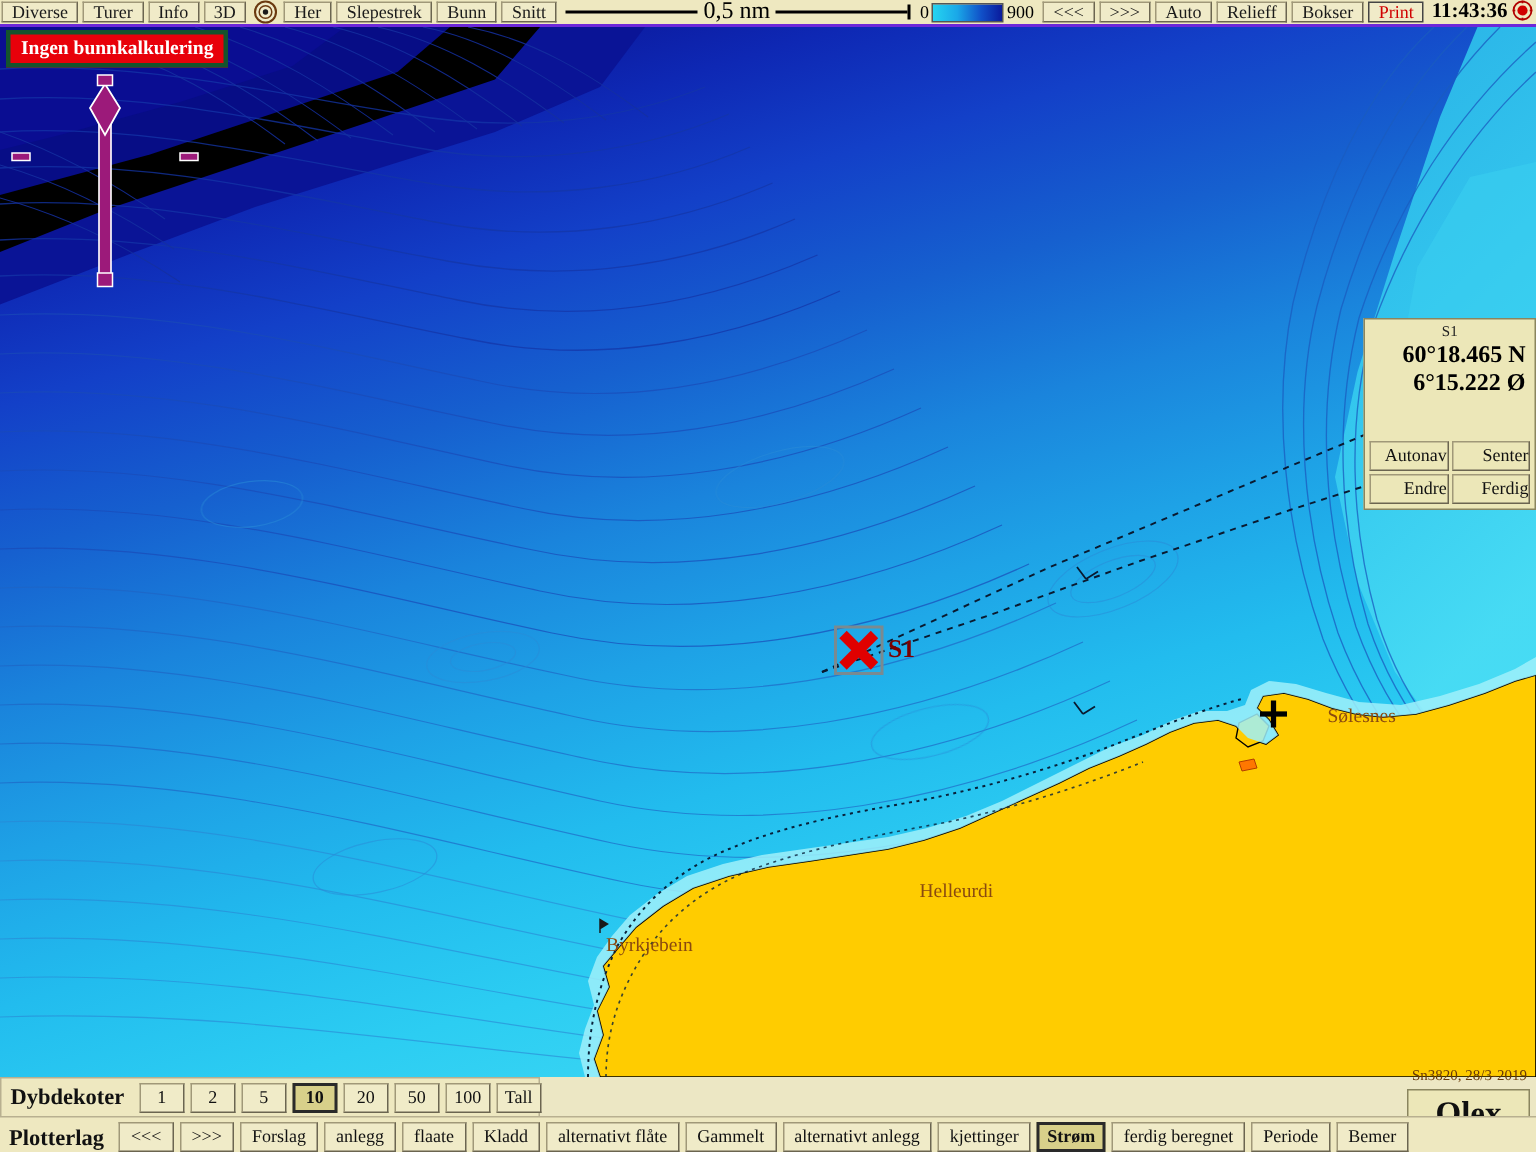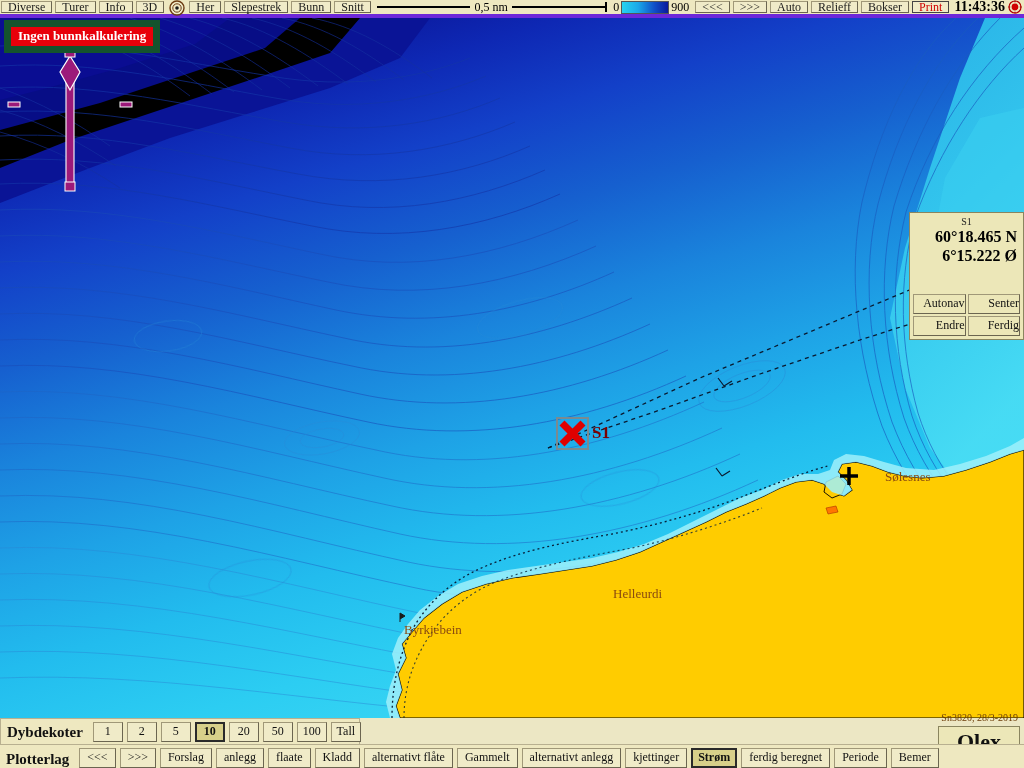--- a/index.html
+++ b/index.html
@@ -15,21 +15,21 @@
     width: 1024px; height: 768px;
     background: #ece7c4;
   }
 
   
   #toolbar-top {
     position: absolute; left: 0; top: 0;
     width: 1024px; height: 18px;
     background: #eee8c0;
     display: flex; align-items: stretch;
-    border-bottom: 4px solid #6d28d9;
+    border-bottom: 2px solid #6d28d9;
     z-index: 40;
   }
   .tbtn {
     background: #f0ebc8;
     border: 1px solid #a09878;
     border-right-color:#6b6550; border-bottom-color:#6b6550;
     margin: 1px 2px 1px 1px;
     padding: 0 6px;
     font-family: "Liberation Serif", serif;
     font-size: 12px;
@@ -49,21 +49,21 @@
   #scalebar {
     flex: 1 1 auto;
     display: flex; align-items: center;
     position: relative;
     margin: 0 4px;
     min-width: 40px;
   }
   .scale-line { flex:1 1 auto; height:2px; background:#000; }
   .scale-cap  { width:2px; height:10px; background:#000; }
   .scale-text {
-    font-size: 12px; padding: 0 4px; color:#000;
+    font-size: 16px; padding: 0 4px; color:#000;
     font-family: "Liberation Serif", serif;
   }
   #depthscale { display:flex; align-items:center; flex:0 0 auto; margin-right:3px;}
   #depthscale .lbl { font-size:12px; color:#000; padding:0 2px;}
   #depthscale .grad {
     width: 48px; height: 13px;
     background: linear-gradient(to right, #25d4f0 0%, #1aa8e8 35%, #1050c8 70%, #0a1a9c 100%);
     border: 1px solid #555;
   }
   #clock {
@@ -94,21 +94,21 @@
   .maplabel.big { font-size:13px; }
 
   
   #warn {
     position:absolute; left:4px; top:20px;
     background:#e8000a;
     color:#ffffff;
     font-family:"Liberation Serif", serif;
     font-weight:bold; font-size:13px;
     padding:1px 7px 2px 7px;
-    border:7px solid #14532d;
+    border:3px solid #14532d;
     z-index: 30;
     letter-spacing:0px;
   }
 
   
   #s1marker {
     position:absolute; left:556px; top:417px;
     width:33px;height:33px;
     z-index:25;
   }

